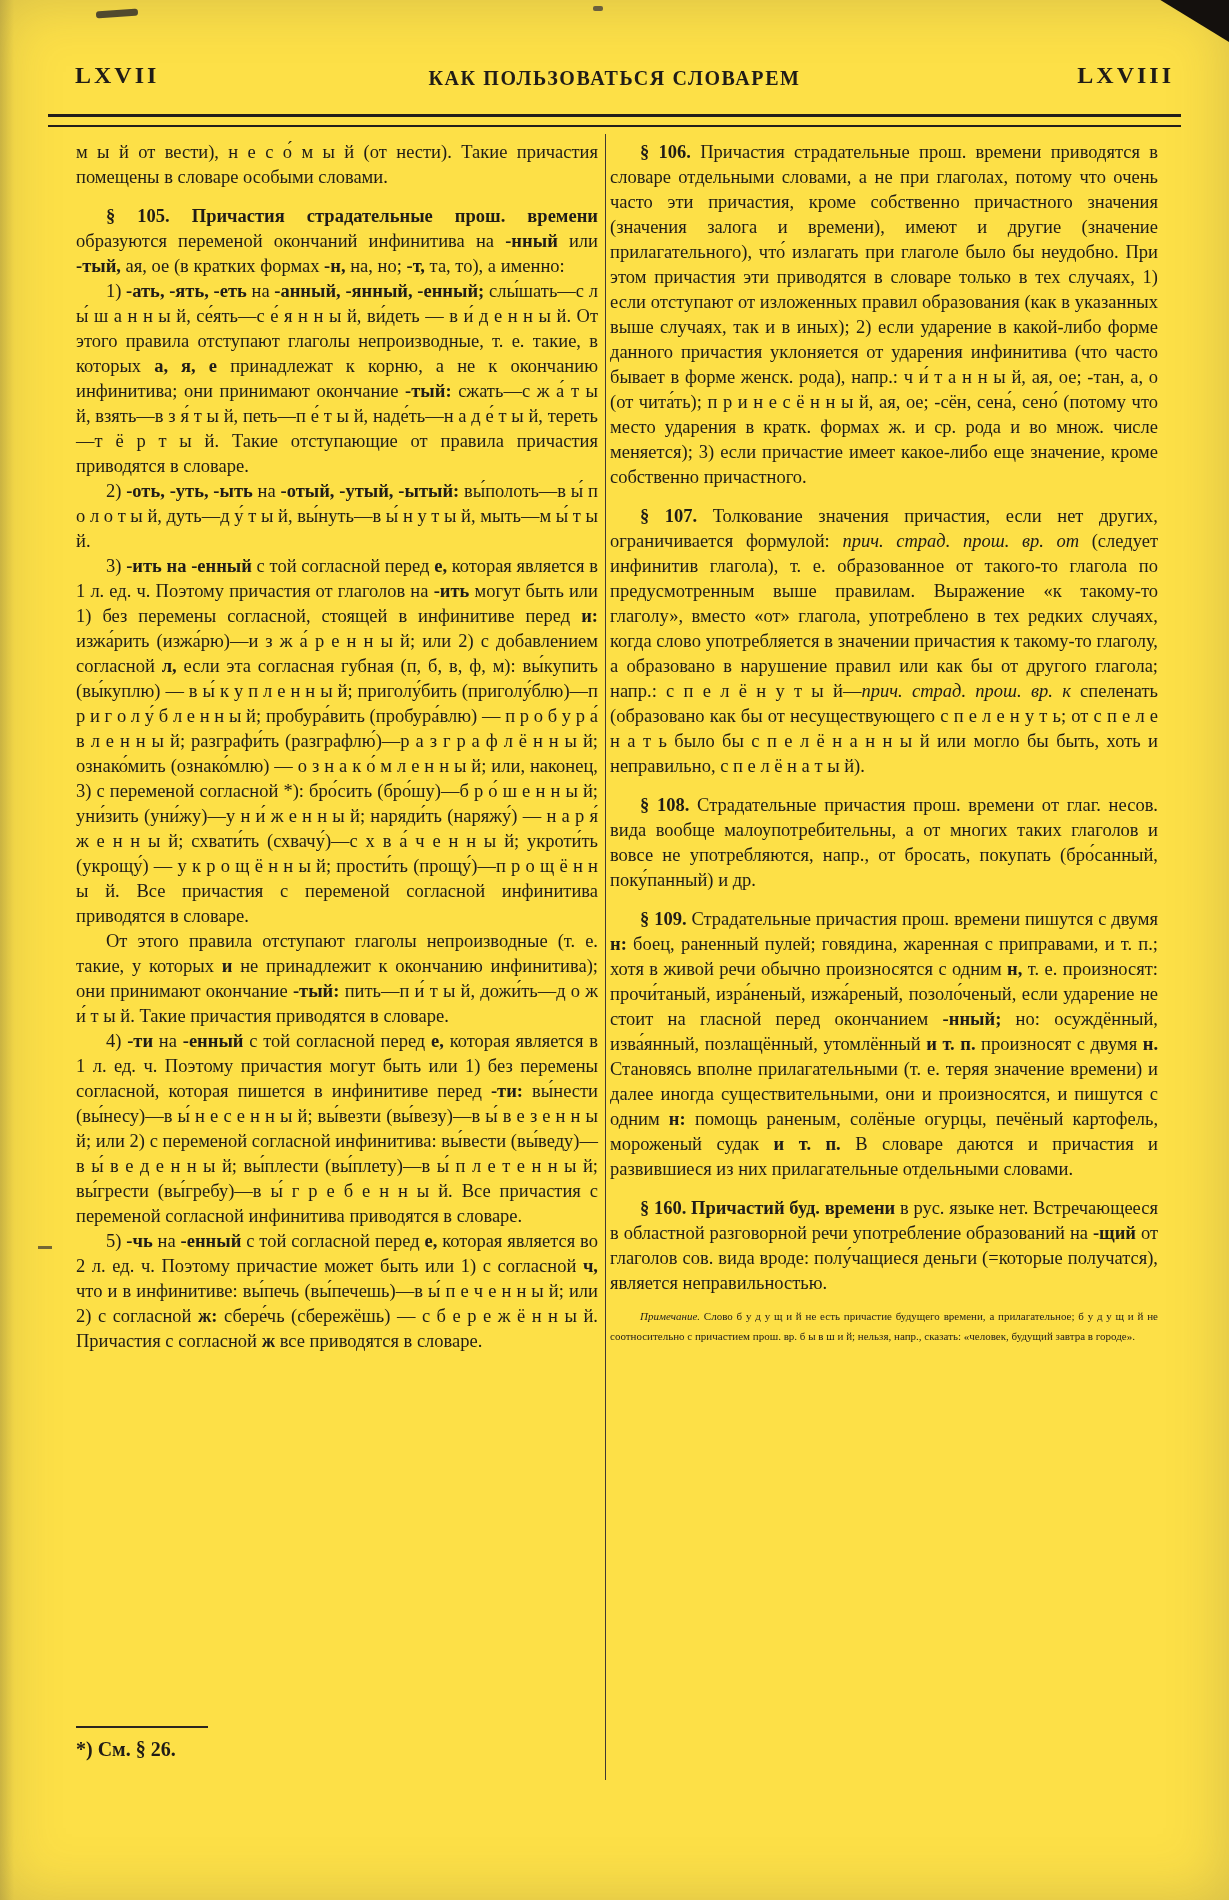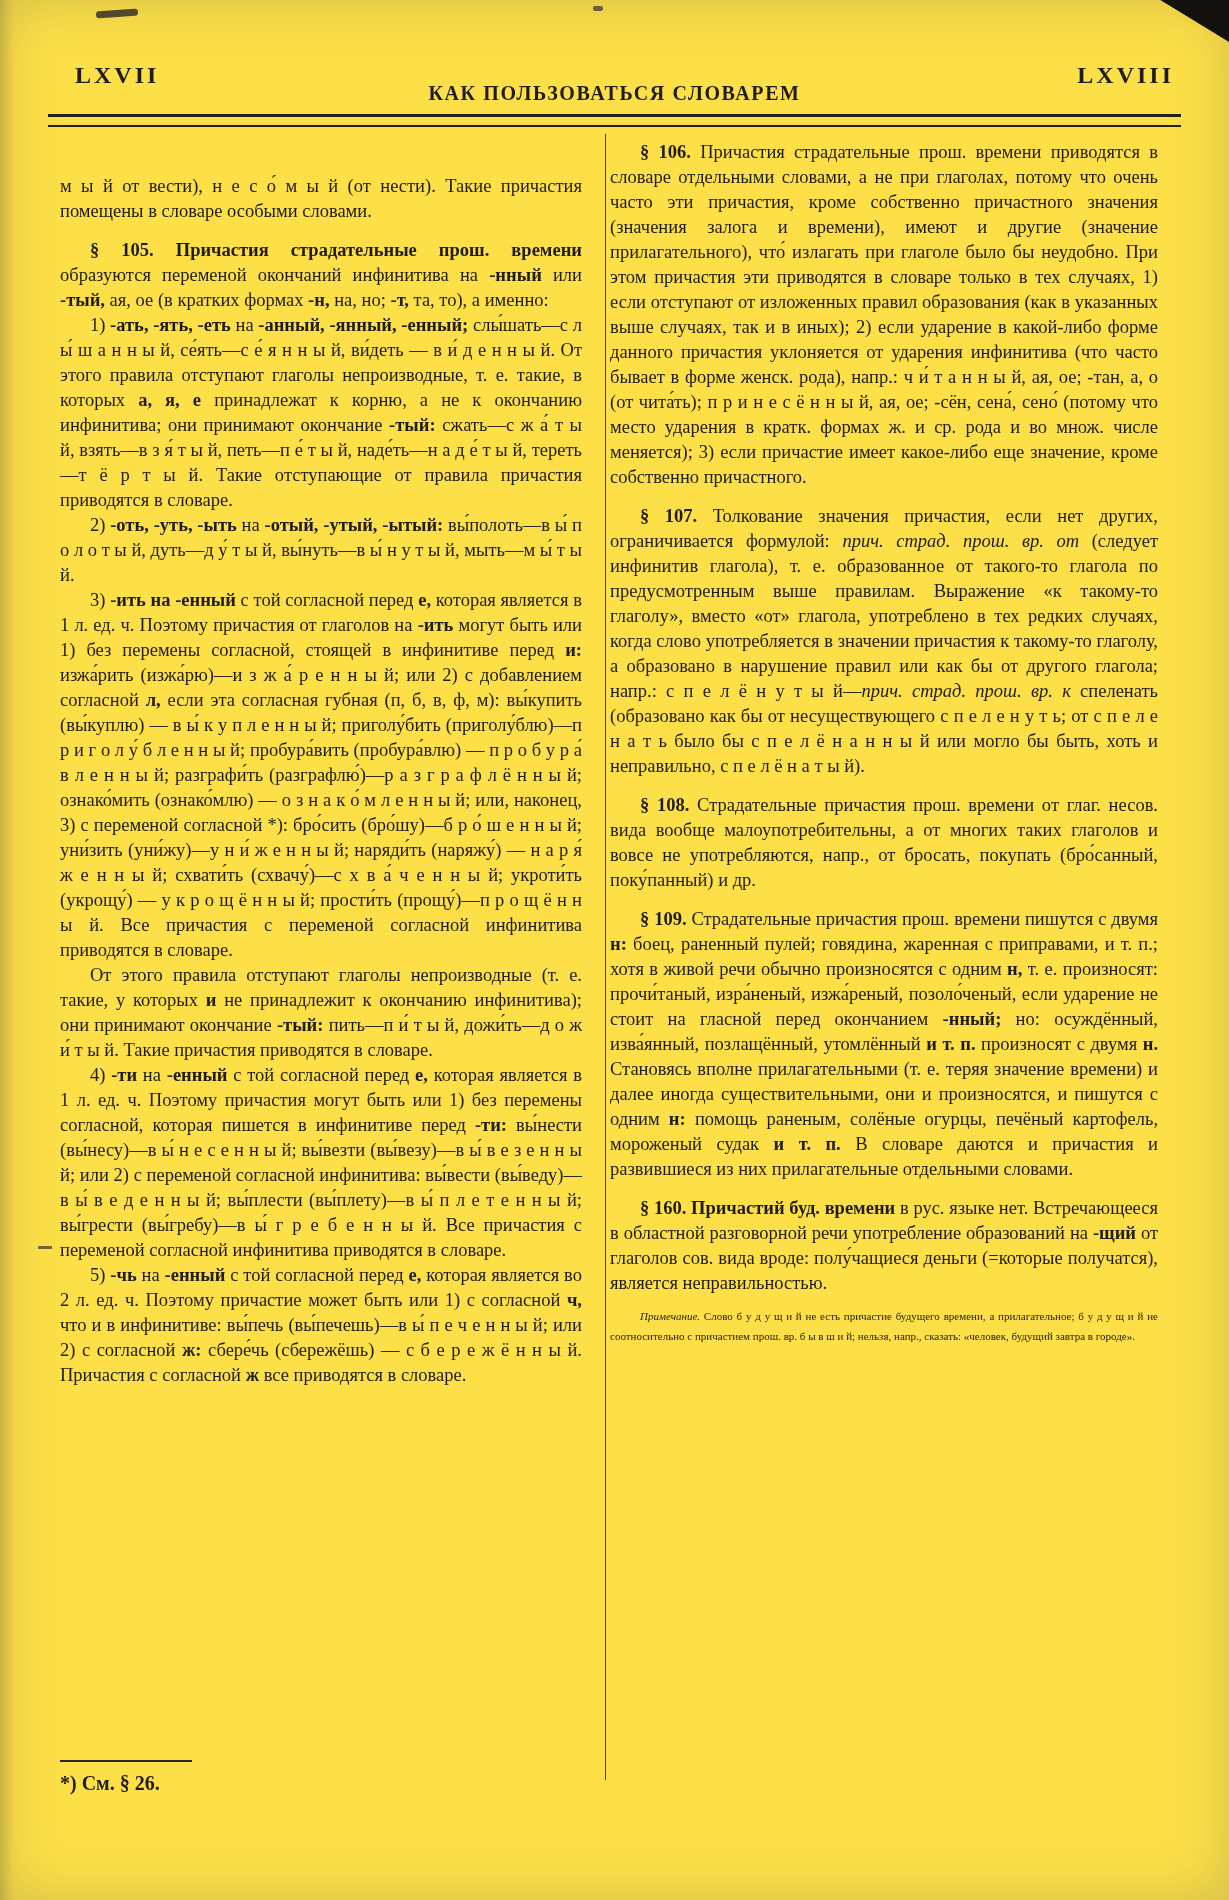--- a/index.html
+++ b/index.html
@@ -27,31 +27,31 @@
     background:linear-gradient(to right,rgba(60,55,48,.18),rgba(60,55,48,0));}
 
   header{
     position:absolute;top:62px;left:55px;right:55px;height:40px;
   }
   .pn{font-weight:bold;font-size:24px;letter-spacing:3px;position:absolute;top:0;}
   .pn.left{left:20px;}
   .pn.right{right:0;margin-left:32px;}
   .title{
     position:absolute;left:0;right:0;text-align:center;top:4px;
-    font-weight:bold;font-size:20px;letter-spacing:1.6px;margin:16px;
+    font-weight:bold;font-size:20px;letter-spacing:1.6px;margin:1px;
   }
   .rule-double{
     position:absolute;top:114px;left:48px;right:48px;height:8px;
     border-top:3px solid #231f1a;border-bottom:2px solid #231f1a;
   }
 
   .columns{position:absolute;top:140px;left:60px;right:55px;bottom:40px;}
   .col{position:absolute;top:0;width:522px;
     font-size:18.5px;line-height:25px;text-align:justify;}
-  .col-left{left:0;height:1628px;margin-top:34px;}
+  .col-left{left:16px;height:1628px;}
   .col-right{left:550px;width:548px;}
   .divider{position:absolute;left:545px;top:-6px;height:1646px;width:1px;
     background:#403a33;}
 
   .para{margin:0;text-indent:30px;}
   .para.cont{text-indent:0;}
   .para.gap{margin-top:14px;}
   .para.small{font-size:11px;line-height:20px;margin-top:10px;}
   .s-b{font-weight:bold;}
   .s-i{font-style:italic;}

